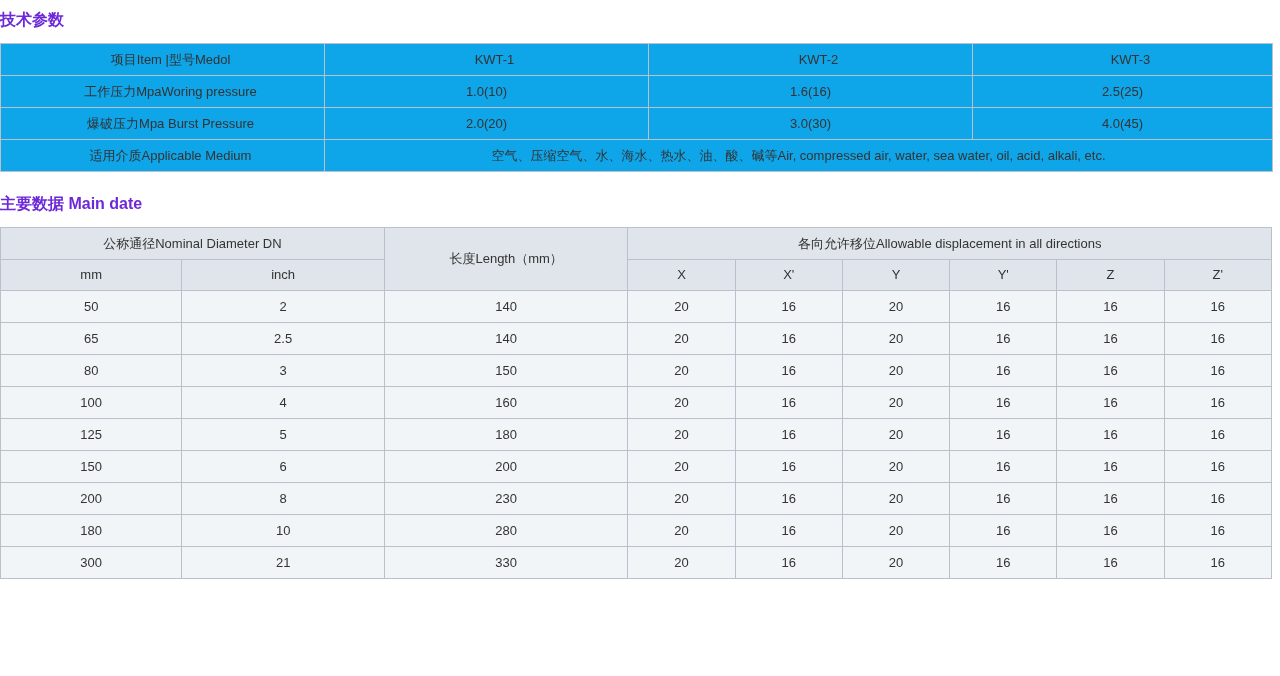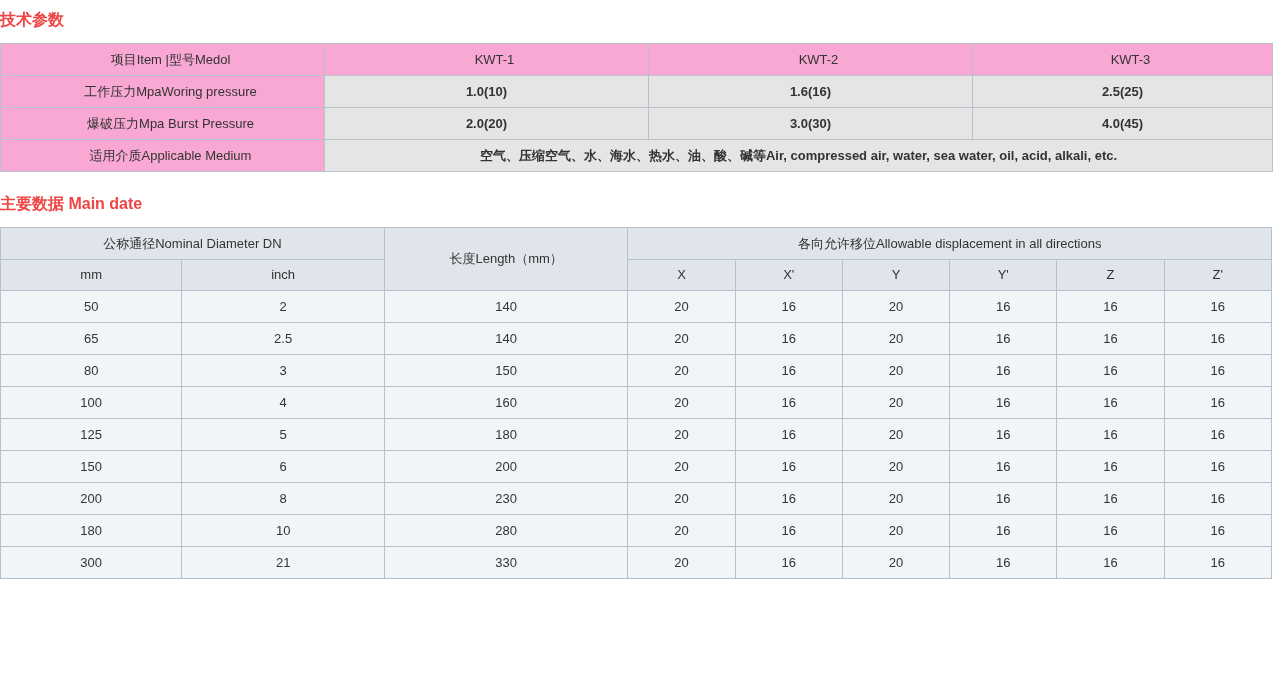--- a/index.html
+++ b/index.html
@@ -15,21 +15,21 @@
     overflow: hidden;
   }
   .page {
     width: 1280px;
     box-sizing: border-box;
     padding: 0 0 0 0;
   }
   h2.section-title {
     font-size: 16px;
     font-weight: bold;
-    color: #ef4444;
+    color: #6d28d9;
     margin: 0;
     padding: 10px 0 12px 0;
   }
   h2.section-title.second {
     padding: 22px 0 12px 0;
   }
   table {
     border-collapse: collapse;
     width: 1272px;
     table-layout: fixed;
@@ -42,26 +42,25 @@
     font-weight: normal;
     color: #333333;
     padding: 0;
   }
   
   #tech-table td {
     height: 31px;
     line-height: 16px;
   }
   #tech-table td.headcell {
-    background: #f9a8d4;
+    background: #0ea5e9;
     padding-left: 16px;
   }
   #tech-table td.valcell {
-    background: #e5e5e5;
-    font-weight: bold;
+    background: #0ea5e9;
   }
   #tech-table col.c-label { width: 324px; }
   #tech-table col.c-v1 { width: 324px; }
   #tech-table col.c-v2 { width: 324px; }
   #tech-table col.c-v3 { width: 300px; }
 
   
   #main-table td {
     height: 31px;
     line-height: 16px;

